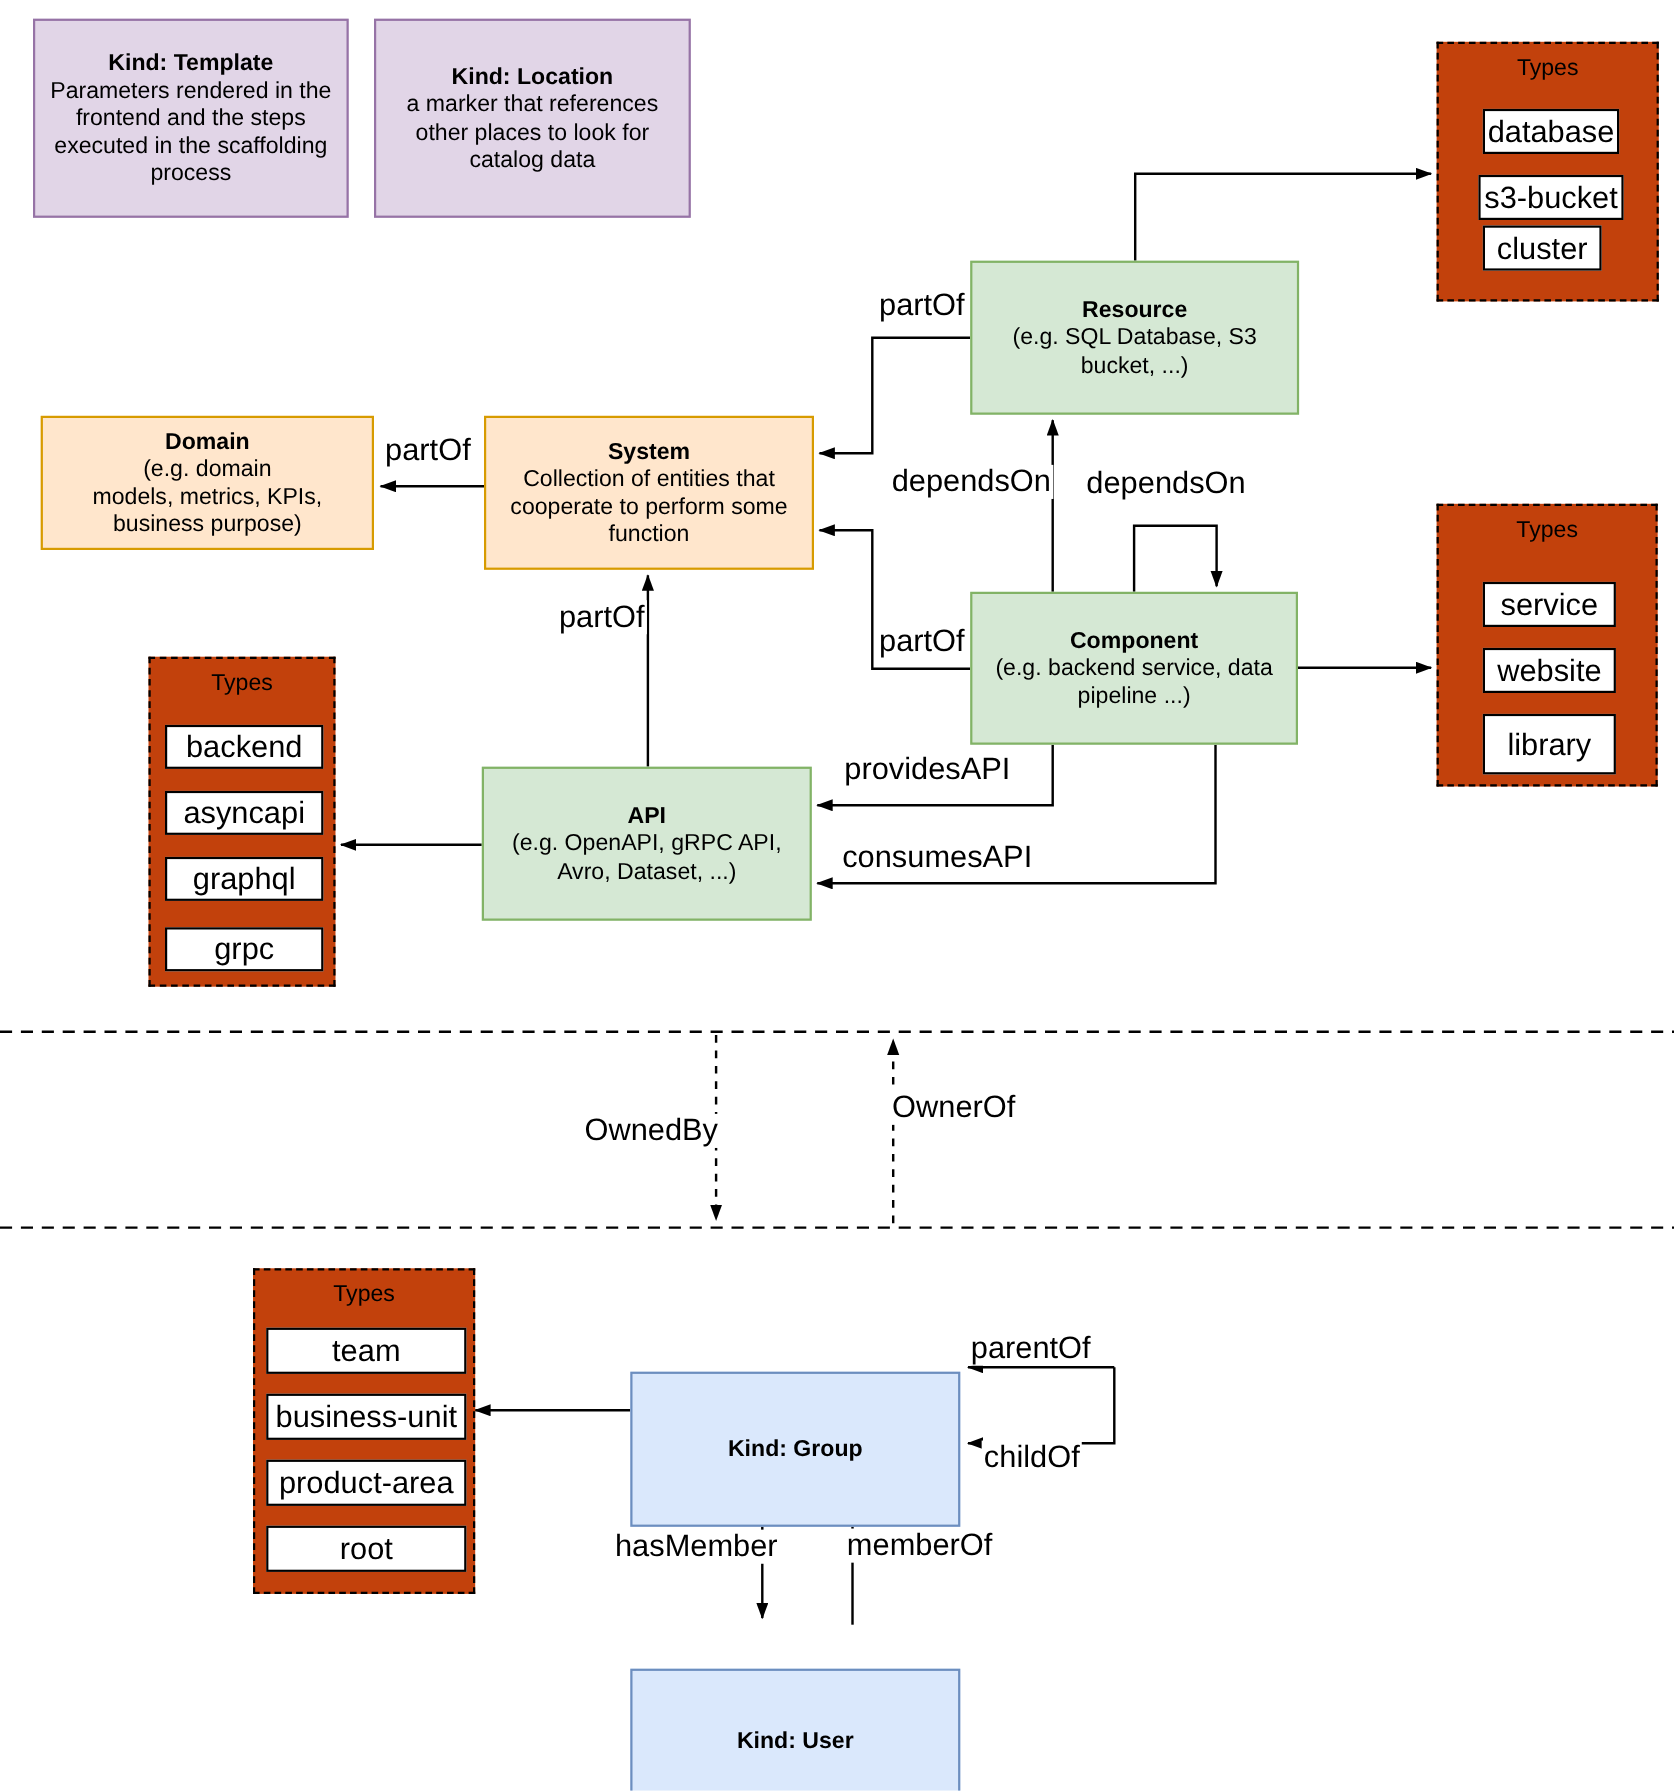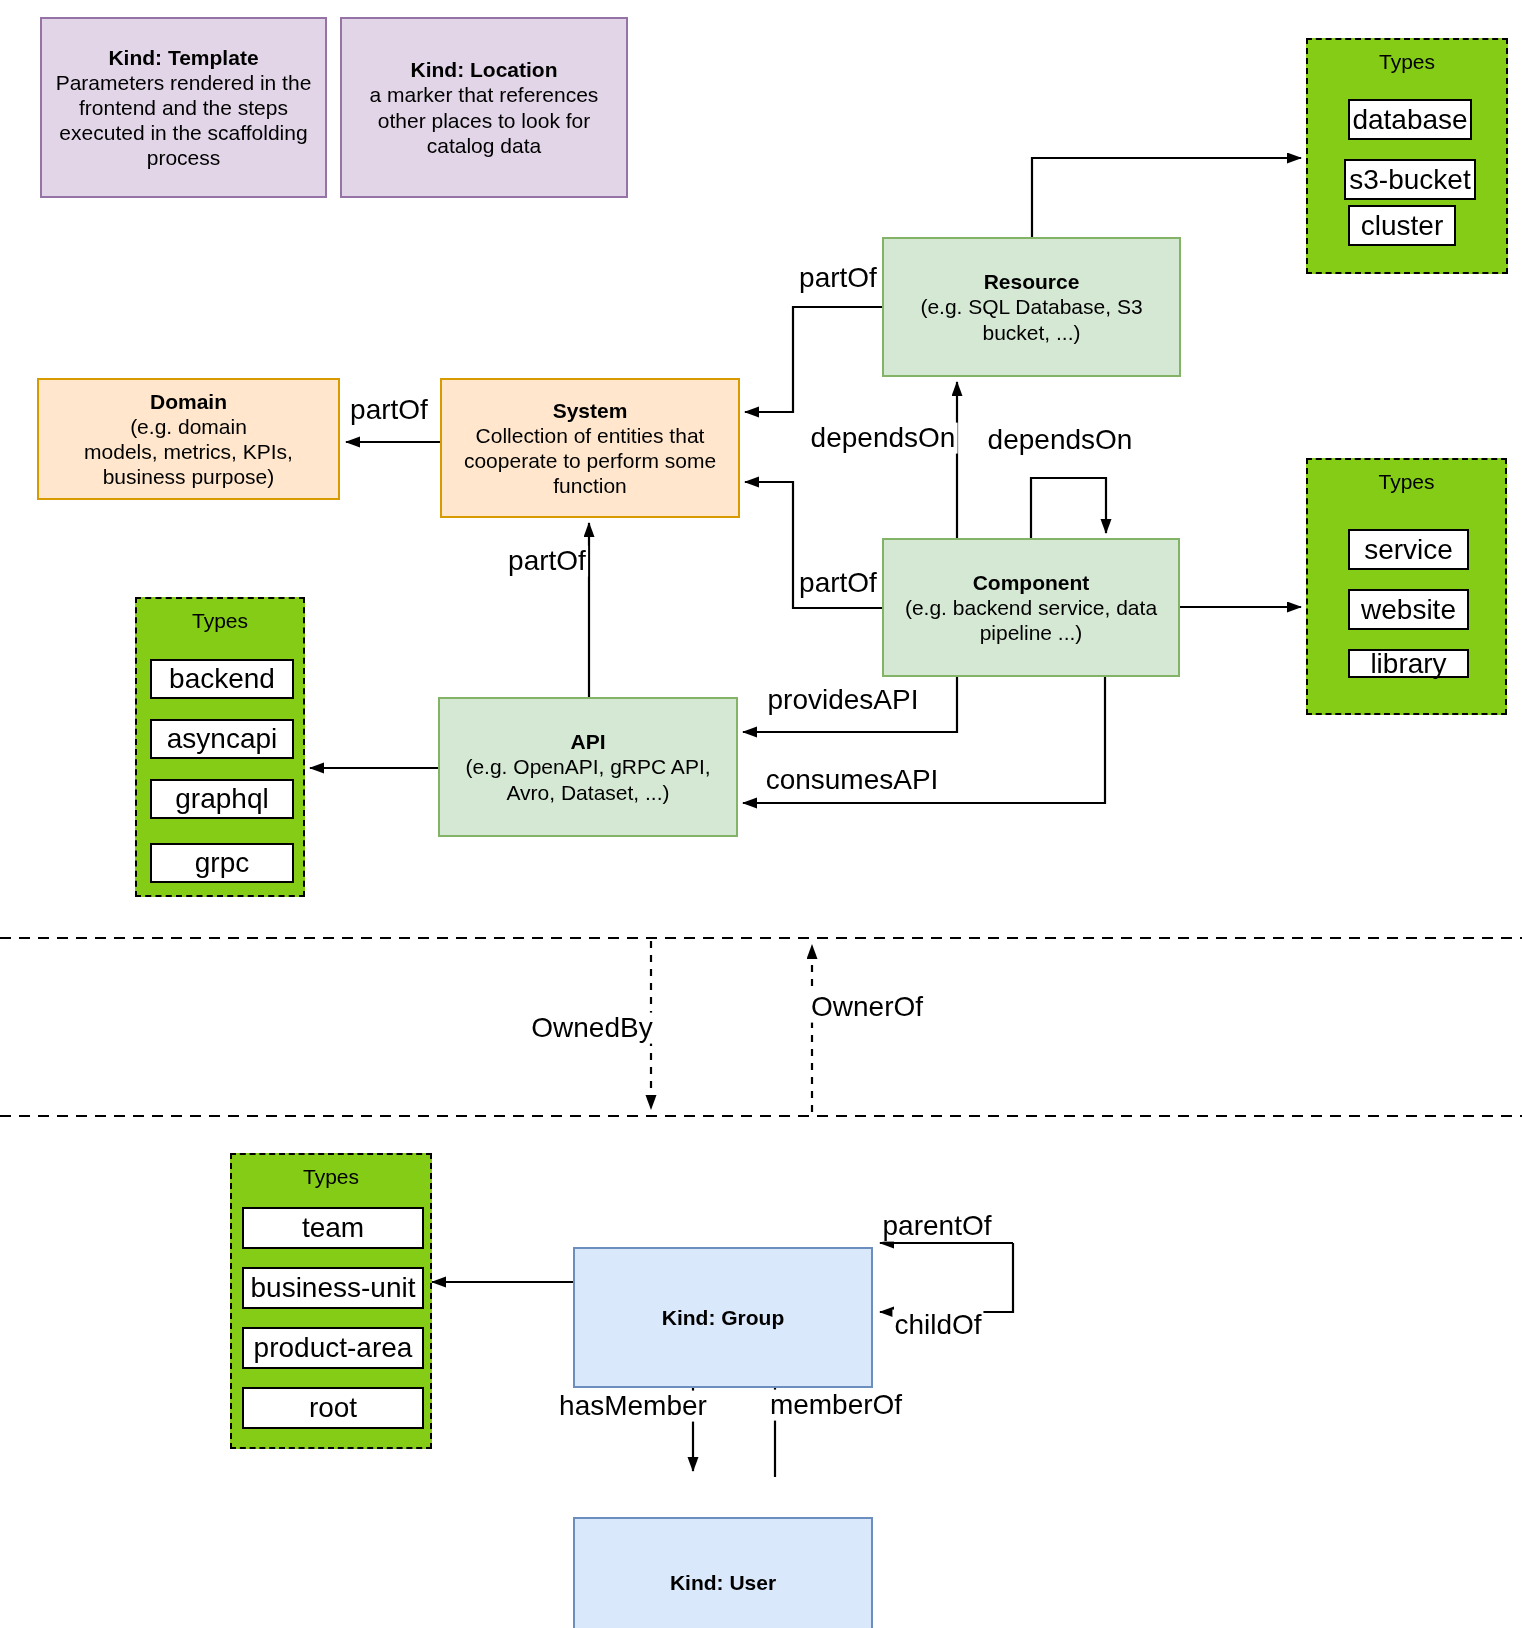--- a/index.html
+++ b/index.html
@@ -14,21 +14,21 @@
     align-items:center;justify-content:center;text-align:center;padding:6px 8px;
   }
   .ebox .ttl{font-weight:bold;font-size:21px;line-height:1.2;}
   .ebox .desc{font-size:21px;line-height:1.2;white-space:pre-line;}
   .purple{background:#E1D5E7;border:2px solid #9673A6;}
   .orange{background:#FFE6CC;border:2px solid #D79B00;}
   .green{background:#D5E8D4;border:2px solid #82B366;}
   .blue{background:#DAE8FC;border:2px solid #6C8EBF;margin-top:40px;}
 
   .typesbox{
-    position:absolute;box-sizing:border-box;border:2px dashed #000;background:#84cc16;
+    position:absolute;box-sizing:border-box;border:2px dashed #000;background:#c2410c;
   }
   .typesbox .tttl{
     position:absolute;top:10px;left:0;right:0;text-align:center;font-size:21px;
   }
   .titem{
     position:absolute;box-sizing:border-box;border:2px solid #000;background:#fff;
     display:flex;align-items:center;justify-content:center;font-size:28px;
   }
   .lbl{
     position:absolute;transform:translate(-50%,-50%);font-size:28px;line-height:1.1;
@@ -66,21 +66,21 @@
       <path d="M 812 1112 L 812 945" stroke-dasharray="7 7" marker-end="url(#arrow)"></path>
 
       <path d="M 573 1282 L 432 1282" marker-end="url(#arrow)"></path>
       <path d="M 1013 1243 L 880 1243" marker-end="url(#arrow)"></path>
       <path d="M 1013 1243 L 1013 1312 L 880 1312" marker-end="url(#arrow)"></path>
       <path d="M 693 1348 L 693 1471" marker-end="url(#arrow)"></path>
       <path d="M 775 1477 L 775 1355" marker-end="url(#arrow)"></path>
     </g>
   </svg>
 
-  <div class="ebox purple" style="left:40px;top:17px;width:287px;height:181px">
+  <div class="ebox purple" style="left:30px;top:17px;width:287px;height:181px">
     <div class="ttl">Kind: Template</div>
     <div class="desc">Parameters rendered in the
 frontend and the steps
 executed in  the scaffolding
 process</div>
   </div>
   <div class="ebox purple" style="left:340px;top:17px;width:288px;height:181px">
     <div class="ttl">Kind: Location</div>
     <div class="desc">a marker that references
 other places to look for
@@ -125,21 +125,21 @@
     <div class="tttl">Types</div>
     <div class="titem" style="left:40px;top:59px;width:124px;height:41px">database</div>
     <div class="titem" style="left:36px;top:119px;width:132px;height:41px">s3-bucket</div>
     <div class="titem" style="left:40px;top:165px;width:108px;height:41px">cluster</div>
   </div>
 
   <div class="typesbox" style="left:1306px;top:458px;width:201px;height:257px">
     <div class="tttl">Types</div>
     <div class="titem" style="left:40px;top:69px;width:121px;height:41px">service</div>
     <div class="titem" style="left:40px;top:129px;width:121px;height:41px">website</div>
-    <div class="titem" style="left:40px;top:189px;width:121px;height:29px">library</div>
+    <div class="titem" style="left:40px;top:189px;width:121px;height:55px">library</div>
   </div>
 
   <div class="typesbox" style="left:135px;top:597px;width:170px;height:300px">
     <div class="tttl">Types</div>
     <div class="titem" style="left:13px;top:60px;width:144px;height:40px">backend</div>
     <div class="titem" style="left:13px;top:120px;width:144px;height:40px">asyncapi</div>
     <div class="titem" style="left:13px;top:180px;width:144px;height:40px">graphql</div>
     <div class="titem" style="left:13px;top:244px;width:144px;height:40px">grpc</div>
   </div>
 

